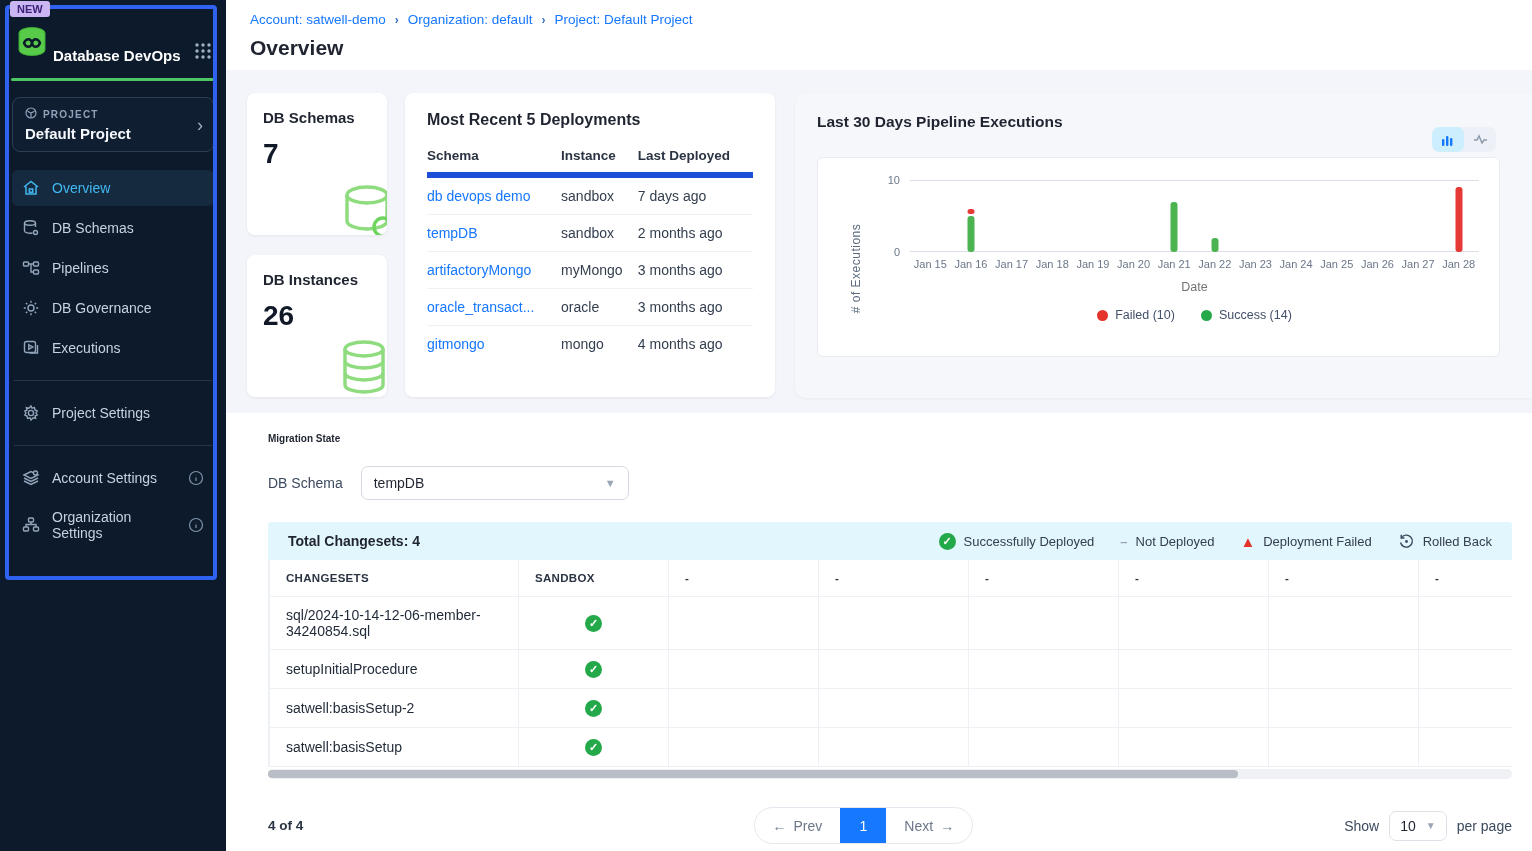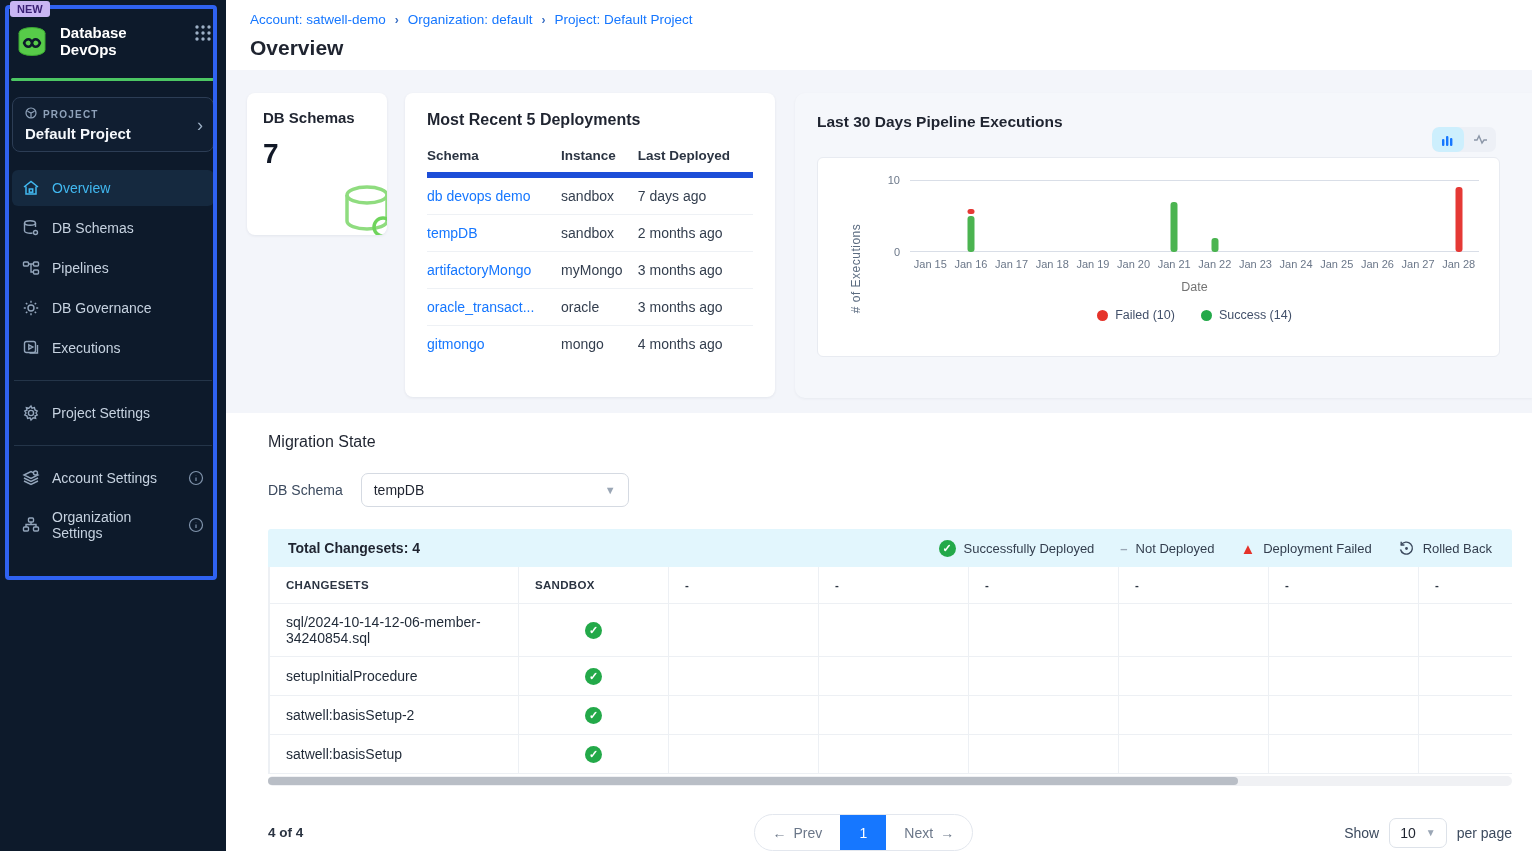--- a/index.html
+++ b/index.html
@@ -4,21 +4,21 @@
 <style>
   * { margin:0; padding:0; box-sizing:border-box; }
   html,body { width:1532px; height:851px; overflow:hidden; font-family:"Liberation Sans", sans-serif; background:#fff; }
   .app { display:flex; width:1532px; height:851px; }
 
   
   .sidebar { position:relative; width:226px; height:851px; background:#0d1a2b; flex:0 0 226px; }
   .sidebar-outline { position:absolute; left:5px; top:5px; width:212px; height:575px; border:4px solid #2f62f1; border-radius:4px; pointer-events:none; z-index:5; }
   .new-badge { position:absolute; left:10px; top:1px; z-index:6; background:#c9b6f3; color:#3b2177; font-size:11px; font-weight:bold; padding:2px 7px; border-radius:3px; }
   .side-inner { position:relative; padding:18px 12px 0 12px; z-index:2; }
-  .brand-row { display:flex; align-items:flex-start; gap:10px; padding:6px 2px 14px 2px; }
+  .brand-row { display:flex; align-items:flex-end; gap:3px; padding:6px 2px 14px 2px; }
   .brand-name { color:#fff; font-weight:bold; font-size:15px; flex:1; }
   .grid-icon { cursor:pointer; }
   .green-rule { height:3px; background:#4cc763; margin:0 -1px 16px -1px; border-radius:2px; }
   .project-box { background:#101e31; border:1px solid #2c3d55; border-radius:8px; padding:9px 12px; position:relative; cursor:pointer; margin-bottom:18px; }
   .project-label { display:flex; align-items:center; gap:6px; color:#8fa2ba; font-size:10px; letter-spacing:1.2px; font-weight:bold; margin-bottom:4px; }
   .project-name { color:#f4f7fb; font-size:15px; font-weight:bold; }
   .project-chevron { position:absolute; right:10px; top:50%; transform:translateY(-50%); color:#9db0c6; font-size:18px; }
   .nav { display:flex; flex-direction:column; gap:4px; }
   .nav-item { display:flex; align-items:center; gap:12px; padding:9px 10px; border-radius:6px; color:#c6d2e0; font-size:14px; cursor:pointer; }
   .nav-item .ni-label { flex:1; }
@@ -67,21 +67,21 @@
   .baseline { position:absolute; left:0; right:0; bottom:0; height:1px; background:#d9dee7; }
   .bar { position:absolute; width:7px; border-radius:3px; transform:translateX(-50%); }
   .xticks { position:absolute; left:32px; right:10px; top:78px; height:16px; }
   .xtick { position:absolute; transform:translateX(-50%); font-size:11px; color:#6b7789; white-space:nowrap; }
   .x-title { position:absolute; left:32px; right:10px; top:100px; text-align:center; font-size:12.5px; color:#737373; }
   .chart-legend { position:absolute; left:32px; right:10px; top:128px; display:flex; justify-content:center; gap:26px; }
   .cl-item { display:flex; align-items:center; gap:7px; font-size:12.5px; color:#42506a; }
   .cl-dot { width:11px; height:11px; border-radius:50%; }
 
   .lower { background:#fff; flex:1; padding:20px 20px 0 42px; }
-  .mig-title { font-size:16px; font-weight:normal; color:#1f2430; margin-bottom:22px; }
+  .mig-title { font-size:10px; font-weight:bold; color:#1f2430; margin-bottom:22px; }
   .schema-row { display:flex; align-items:center; gap:18px; margin-bottom:22px; }
   .schema-label { font-size:14px; color:#3c4a5e; }
   .select { width:268px; border:1px solid #d5dae2; border-radius:7px; background:#fff; padding:8px 12px; font-size:14px; color:#1f2430; position:relative; cursor:pointer; }
   .select .sel-chev { position:absolute; right:12px; top:50%; transform:translateY(-50%); color:#9aa6b5; font-size:11px; }
 
   .cs-block { width:1244px; }
   .cs-header { background:#e2f6fd; height:38px; display:flex; align-items:center; padding:13px 20px; border-radius:3px 3px 0 0; }
   .cs-total { font-size:14px; font-weight:bold; color:#1f2430; flex:1; }
   .cs-legend { display:flex; gap:26px; align-items:center; }
   .legend-item { display:flex; align-items:center; gap:8px; font-size:13px; color:#333e4e; }
@@ -255,20 +255,32 @@
     <div class="upper">
       <div class="stat-col">
         <div class="card stat-card">
           <div class="stat-label">DB Schemas</div>
           <div class="stat-value">7</div>
           <span class="stat-art">
             <svg width="62" height="62" viewBox="0 0 62 62" fill="none" stroke="#8fdc7f" stroke-width="3.5">
               <ellipse cx="34" cy="16" rx="20" ry="8"></ellipse>
                 <path d="M14 16 v26 a20 8 0 0 0 40 0 V16"></path>
               <circle cx="50" cy="48" r="9" stroke="#6fd45c"></circle>
+            </svg>
+          </span>
+        </div>
+        <div class="card stat-card">
+          <div class="stat-label">DB Instances</div>
+          <div class="stat-value">26</div>
+          <span class="stat-art">
+            <svg width="64" height="66" viewBox="0 0 64 66" fill="none" stroke="#8fdc7f" stroke-width="3.5">
+              <ellipse cx="33" cy="12" rx="19" ry="7"></ellipse>
+              <path d="M14 12 v12 a19 7 0 0 0 38 0 V12"></path>
+              <path d="M14 24 v12 a19 7 0 0 0 38 0 V24"></path>
+              <path d="M14 36 v12 a19 7 0 0 0 38 0 V36"></path>
             </svg>
           </span>
         </div>
       </div>
 
       <div class="card deploy-card">
         <div class="deploy-title">Most Recent 5 Deployments</div>
         <table class="deploy-table">
           <thead>
               <tr id="deploy-head">

